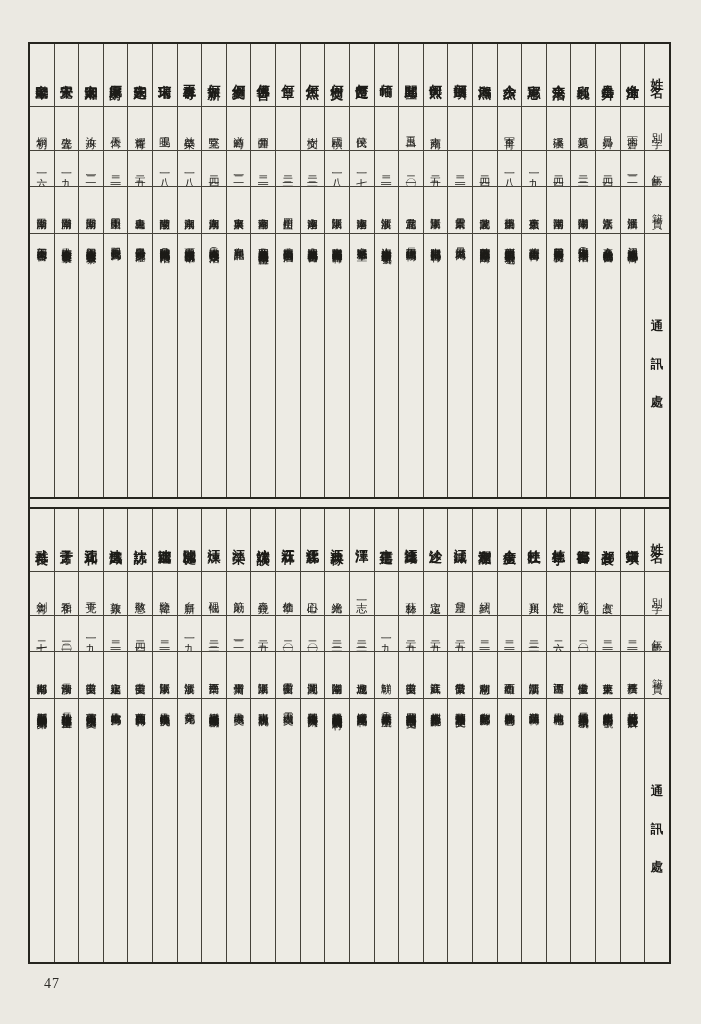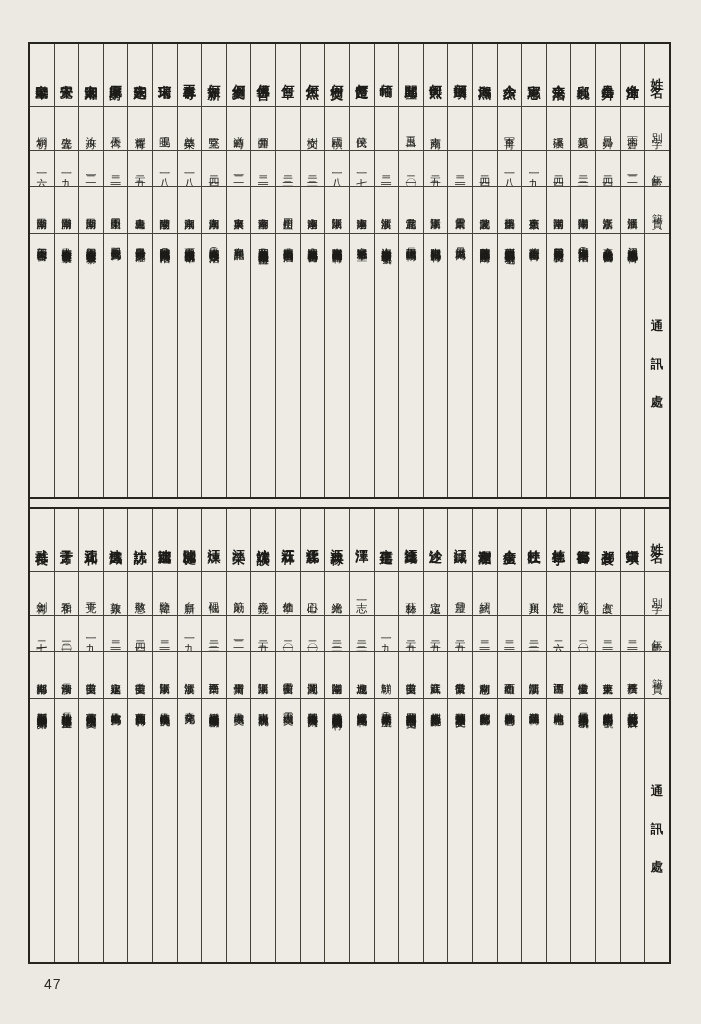--- a/index.html
+++ b/index.html
@@ -47,21 +47,21 @@
   .col.head .c-name span   { letter-spacing:7px; }
   .col.head .c-zi span     { letter-spacing:5px; }
   .col.head .c-age span    { letter-spacing:3px; }
   .col.head .c-native span { letter-spacing:5px; font-size:11px; }
   .col.head .c-addr        { align-items:center; padding-top:0; }
   .col.head .c-addr span   { font-size:12.5px; line-height:22px; letter-spacing:38px; font-weight:bold; }
 
   .pagenum {
     position:absolute; left:44px; bottom:32px;
     font-size:14px; letter-spacing:1px; color:#2c2b26;
-    font-family:Liberation Sans, sans-serif;
+    font-family:Liberation Serif, serif;
   }
 </style>
 </head>
 <body>
 
 <div class="page">
   <div class="frame">
     <div class="dtable top" id="table-top">
         <div class="col">
           <div class="cell c-name">

